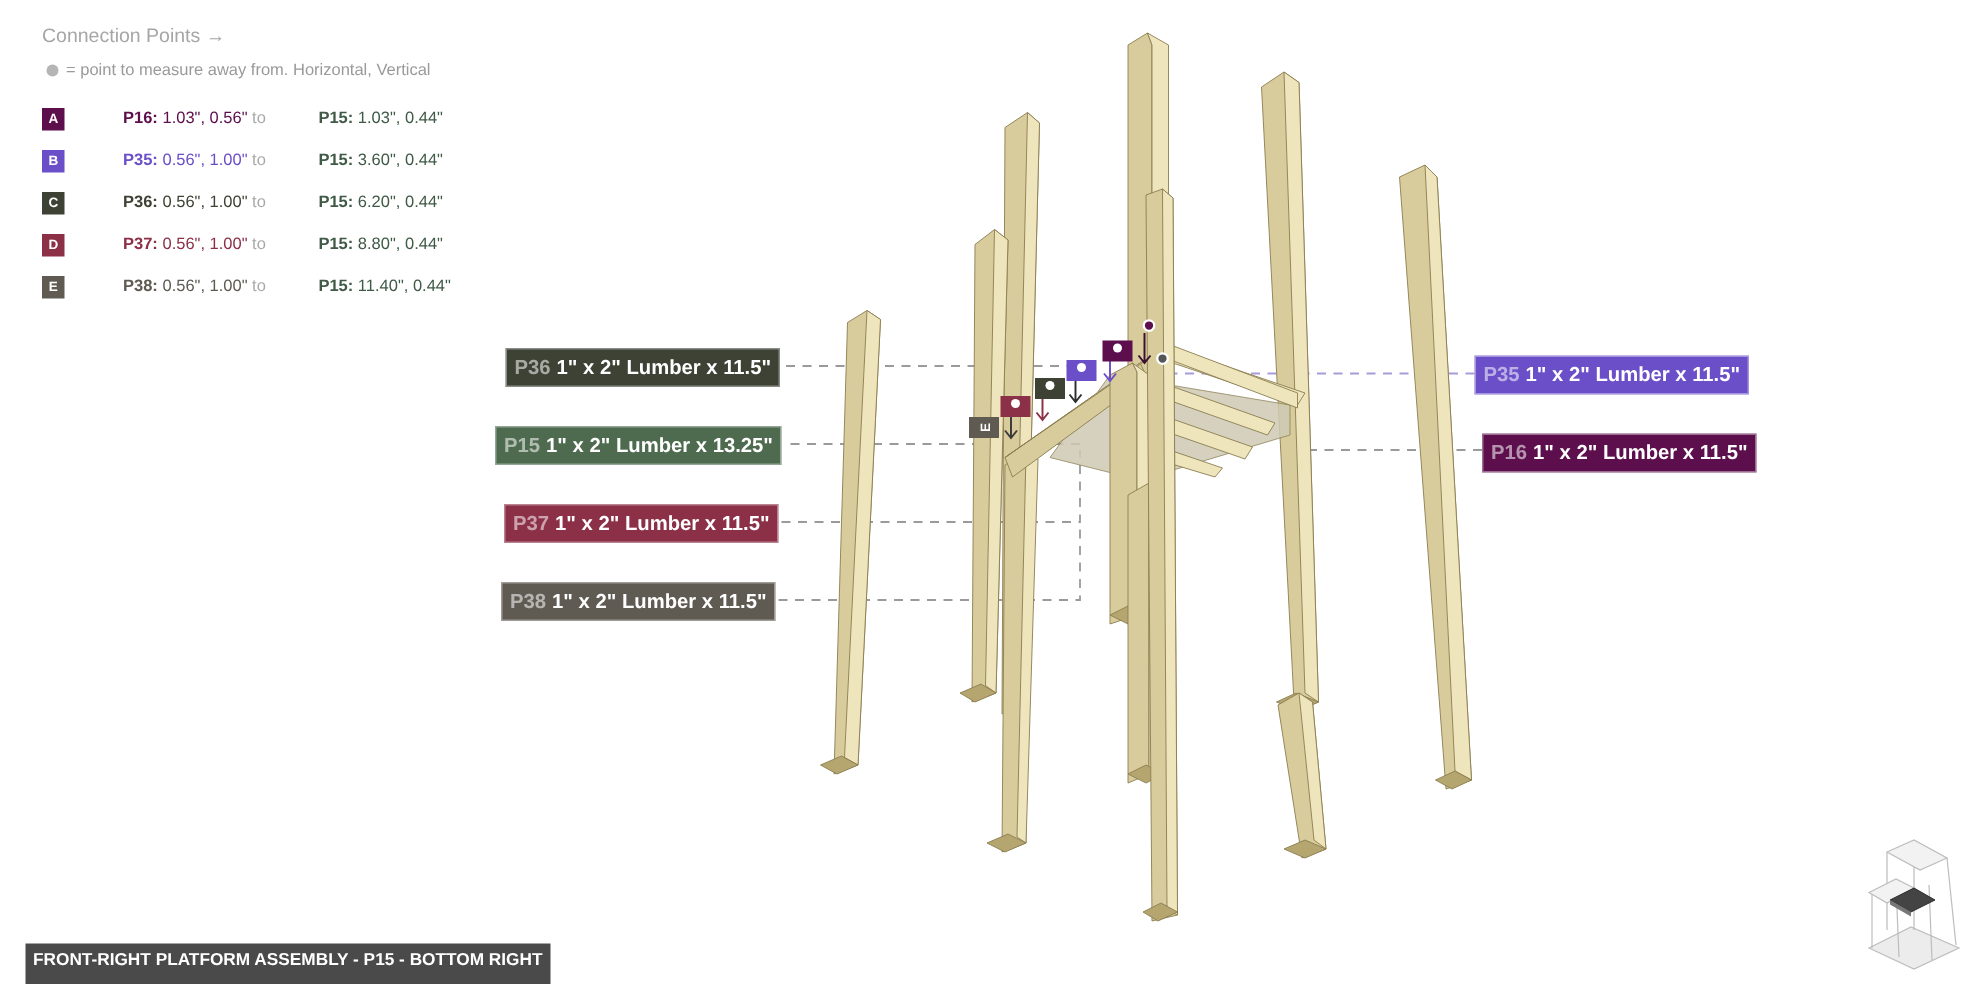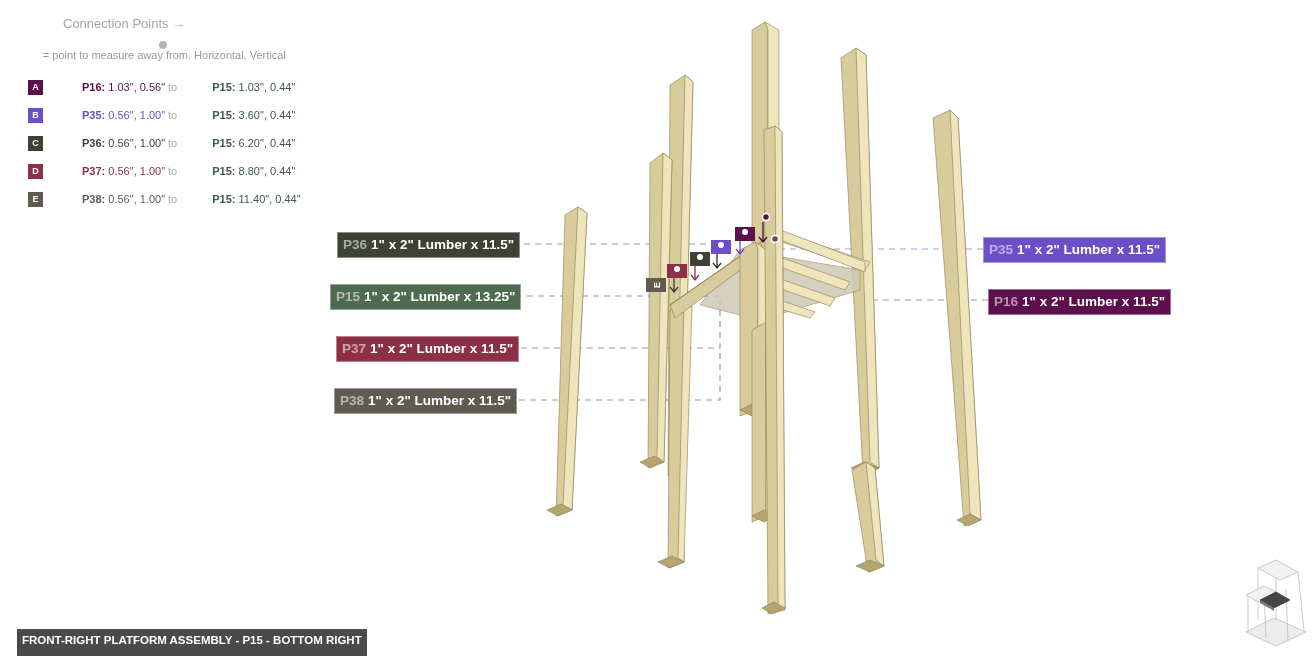--- a/index.html
+++ b/index.html
@@ -1,19 +1,19 @@
 <!DOCTYPE html>
 <html><head>
   <meta charset="utf-8">
   <style>
     html, body { margin:0; padding:0; background:#ffffff; }
     body { width:1316px; height:656px; position:relative; overflow:hidden; font-family:"Liberation Sans", sans-serif; }
     .legend { position:absolute; left:28px; top:16px; }
-    .legend-title { font-size:13px; color:#a6a6a6; margin-bottom:10px;margin-left:35px; }
-    .legend-note { font-size:11px; color:#9a9a9a; margin-bottom:12px; display:flex; align-items:center;flex-direction:column; }
+    .legend-title { font-size:13px; color:#a6a6a6; margin-bottom:10px; }
+    .legend-note { font-size:11px; color:#9a9a9a; margin-bottom:12px; display:flex; align-items:center; }
     .legend-note .dot { width:8px; height:8px; border-radius:50%; background:#b5b5b5; display:inline-block; margin:0 5px 0 3px; }
     .legend-row { display:flex; align-items:center; height:28px; font-size:11px; color:#3f5a46; }
     .badge { width:15px; height:15px; color:#fff; font-size:9px; font-weight:bold; display:inline-flex; align-items:center; justify-content:center; margin-right:7px; }
     .b { font-weight:bold;margin-left:32px; }
     .to { color:#a9a9a9; margin:12px 3px; }
     .scene { position:absolute; left:0; top:0; width:1316px; height:656px; }
     .part-label { position:absolute; height:24px; line-height:24px; padding:0 5px; color:#fff; font-weight:bold; font-size:13.5px; white-space:nowrap; border:1px solid rgba(255,255,255,0.4); }
     .part-label .pid { opacity:0.55; margin-right:4px; }
     .caption { position:absolute; left:17px; top:629px; height:36px; line-height:22px; background:#4a4a4a; color:#fff; font-weight:bold; font-size:11.5px; padding:0 5px; }
     .thumb { position:absolute; left:1236px; top:550px; width:76px; height:100px; }

